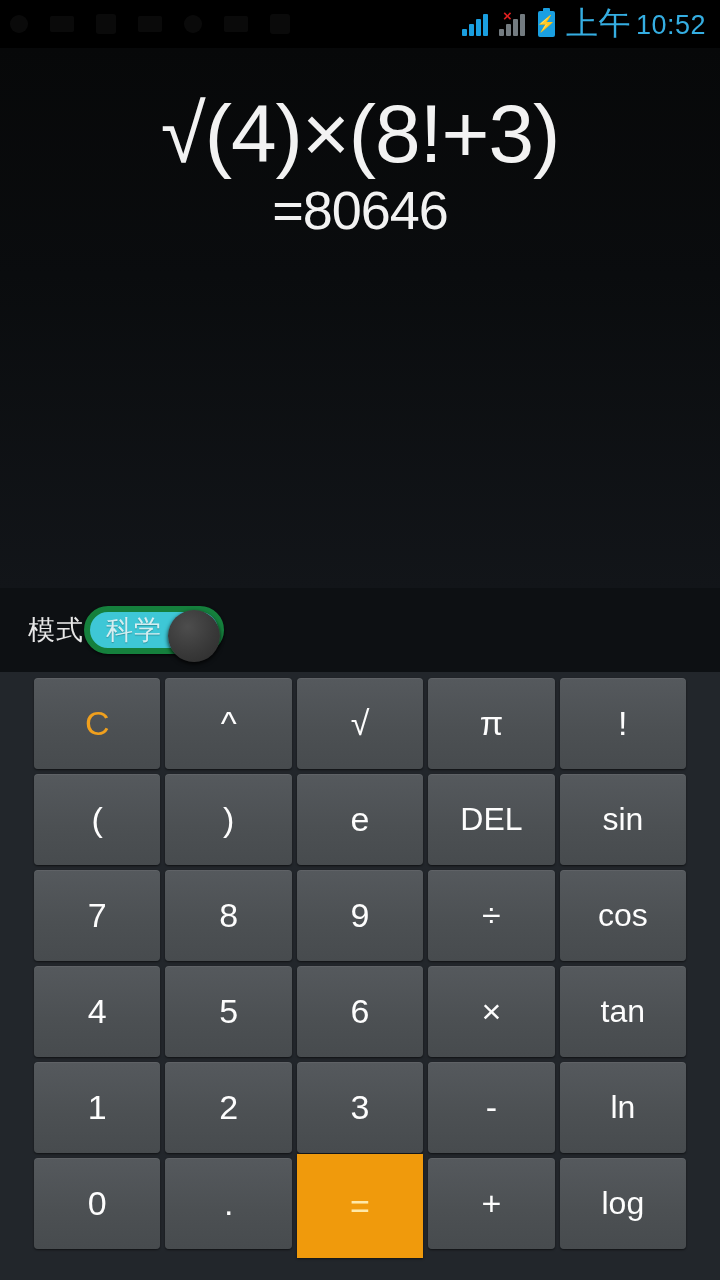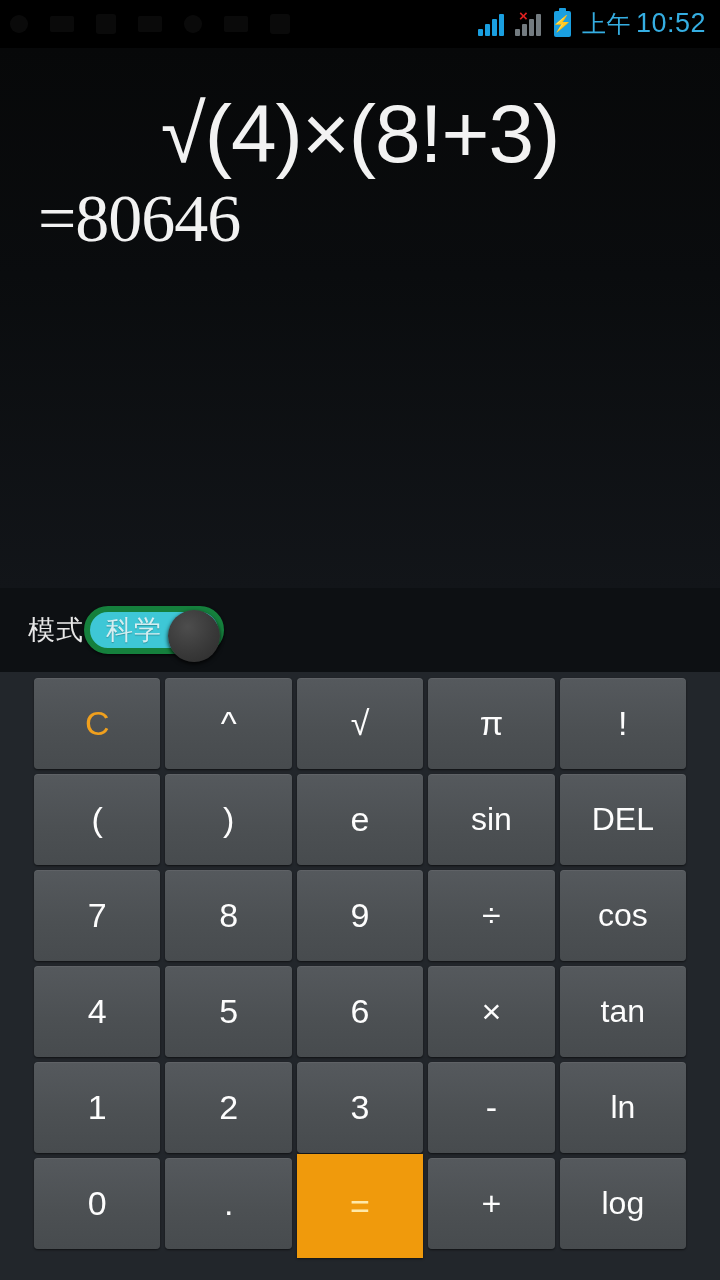--- a/index.html
+++ b/index.html
@@ -75,48 +75,47 @@
     display:flex; align-items:center; justify-content:center;
     color:#ffffff; font-size:16px; line-height:1;
   }
   #clock {
     color:#35aee2;
     font-size:27px;
     letter-spacing:.5px;
     white-space:nowrap;
     margin-left:4px;
   }
-  #clock .ampm { font-size:24px; margin-right:5px; }
+  #clock .ampm { font-size:32px; margin-right:5px; }
 
   
   #display {
     flex:1 1 auto;
     position:relative;
     background:linear-gradient(180deg,#070809 0%, #0a0c0e 42%, #121519 100%);
     padding:42px 38px 0 38px;
     overflow:hidden;
   }
   #expression {
     text-align:center;
     color:#f2f2f2;
     font-size:82px;
     line-height:1.08;
     letter-spacing:-1px;
     font-weight:300;
     white-space:nowrap;
   }
   #result {
-    text-align:left;
+    text-align:center;
     color:#f2f2f2;
-    font-size:68px;
+    font-size:54px;
     line-height:1.15;
     letter-spacing:-1px;
     font-weight:300;
     white-space:nowrap;
-    font-family:Liberation Serif, serif;
   }
 
   
   #moderow {
     flex:0 0 84px;
     background:#0d1013;
     display:flex; align-items:center;
     padding-left:28px;
   }
   #mode-label {
@@ -245,22 +244,22 @@
         <div class="key clear">C</div>
         <div class="key">^</div>
         <div class="key">√</div>
         <div class="key">π</div>
         <div class="key">!</div>
       </div>
       <div class="krow">
         <div class="key">(</div>
         <div class="key">)</div>
         <div class="key">e</div>
+        <div class="key small">DEL</div>
         <div class="key small">sin</div>
-        <div class="key small">DEL</div>
       </div>
       <div class="krow">
         <div class="key">7</div>
         <div class="key">8</div>
         <div class="key">9</div>
         <div class="key">÷</div>
         <div class="key small">cos</div>
       </div>
       <div class="krow">
         <div class="key">4</div>

